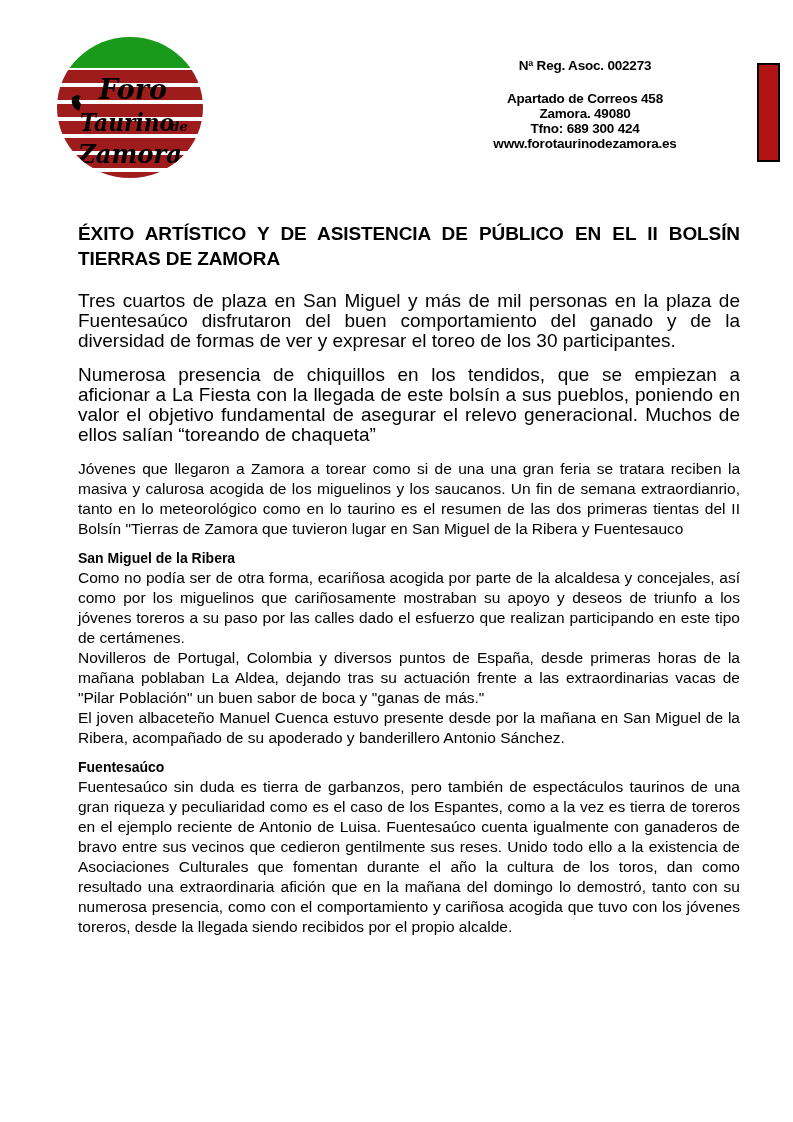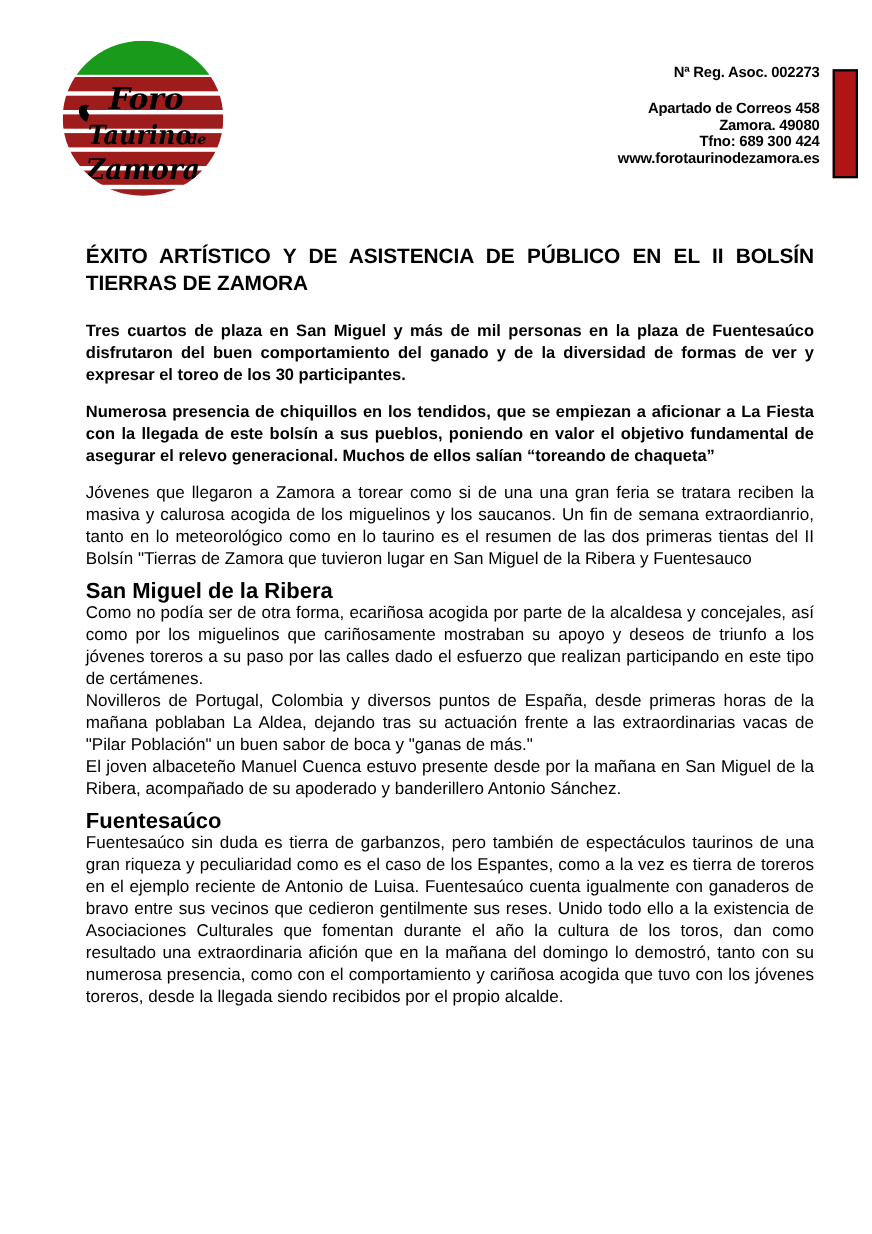--- a/index.html
+++ b/index.html
@@ -8,50 +8,50 @@
     background:#ffffff; margin:0 auto; overflow:hidden;
     font-family:"Liberation Sans", sans-serif; color:#000;
   }
 
   
   .logo {
     position:absolute; left:57px; top:37px; width:146px; height:141px;
   }
   .contact {
     position:absolute; right:48px; top:58px; width:320px;
-    text-align:right; font-weight:bold; font-size:13.5px; line-height:15px;
+    text-align:center; font-weight:bold; font-size:13.5px; line-height:15px;
     letter-spacing:-0.2px;
   }
   .contact .reg { margin:0 0 18px 0; }
   .contact .addr-line { margin:0; }
   .red-bar {
     position:absolute; left:757px; top:63px; width:23px; height:99px;
     border:2px solid #000; box-sizing:border-box;
   }
 
   
   .content {
     position:absolute; left:78px; top:221px; width:662px;
     text-align:justify;
   }
   .headline {
     font-size:19px; font-weight:bold; line-height:25px;
     margin:0 0 20px 0; letter-spacing:-0.1px;
   }
   .headline.second { margin:0 0 14px 0; }
   .lead {
-    font-size:15px; font-weight:bold; line-height:20px;
+    font-size:19px; font-weight:normal; line-height:20px;
     margin:0 0 14px 0;
   }
   .body-text {
     font-size:15.5px; line-height:20px; margin:0;
   }
   .intro { margin:4px 0 0 0; }
   .section-heading {
-    font-size:20px; font-weight:bold; line-height:20px;
+    font-size:14px; font-weight:bold; line-height:20px;
     margin:9px 0 0 0; text-align:left;
   }
 </style>
 </head>
 <body>
 
 <div class="page">
 
   <div class="logo">
     <svg width="146" height="141" viewBox="0 0 146 141">

